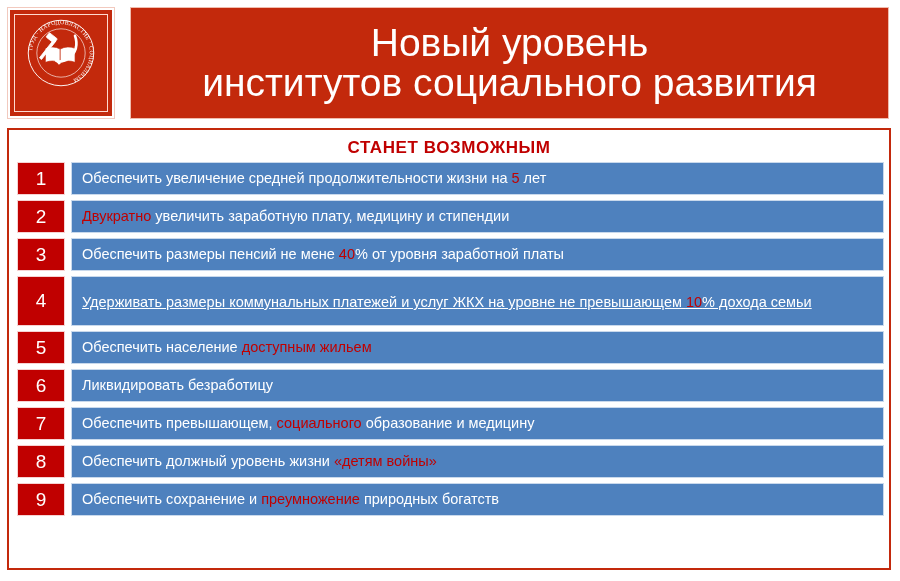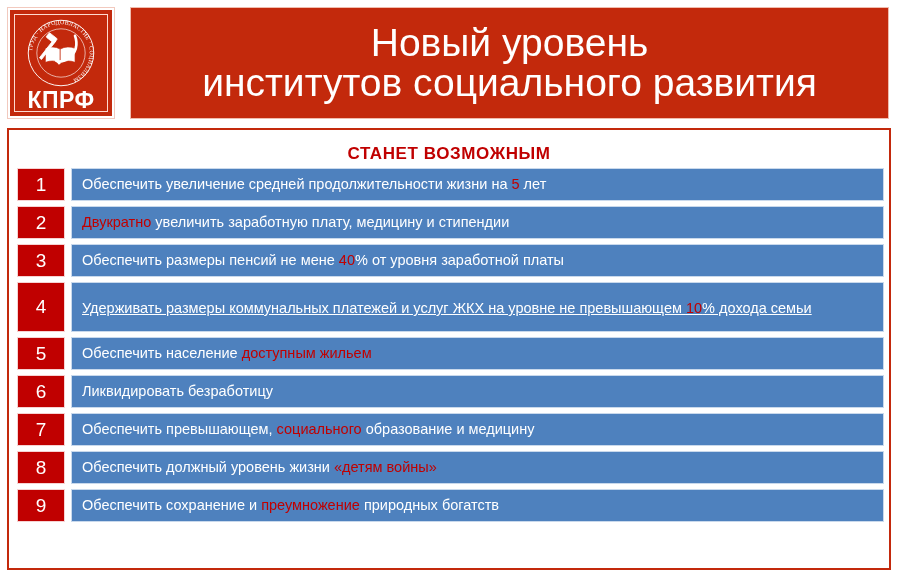--- a/index.html
+++ b/index.html
@@ -95,21 +95,21 @@
     border: 2px solid #C3290C;
     box-sizing: border-box;
     background: #ffffff;
   }
   .panel-heading {
     text-align: center;
     color: #C00000;
     font-weight: bold;
     font-size: 17px;
     letter-spacing: 0.6px;
-    padding-top: 14px;
+    padding-top: 8px;
     padding-bottom: 5px;
   }
 
   .rows {
     padding: 0 6px 0 9px;
   }
   .row {
     display: flex;
     align-items: stretch;
     margin-bottom: 7px;
@@ -178,21 +178,20 @@
         </g>
 
         <g fill="none" stroke="#ffffff" stroke-width="3.4" stroke-linecap="round">
           <path d="M68 28 Q74 45 60 57 Q50 63 44 60"></path>
         </g>
         <g fill="#ffffff">
           <rect x="40" y="55" width="3.2" height="12" transform="rotate(-40 41 56)"></rect>
         </g>
       </svg>
     </div>
-    <div class="logo-word">КПРФ</div>
   </div>
 
   <div class="title-banner">
     <div class="title-line">Новый уровень</div>
     <div class="title-line">институтов социального развития</div>
   </div>
 
 </div>
 
 <div class="panel">

